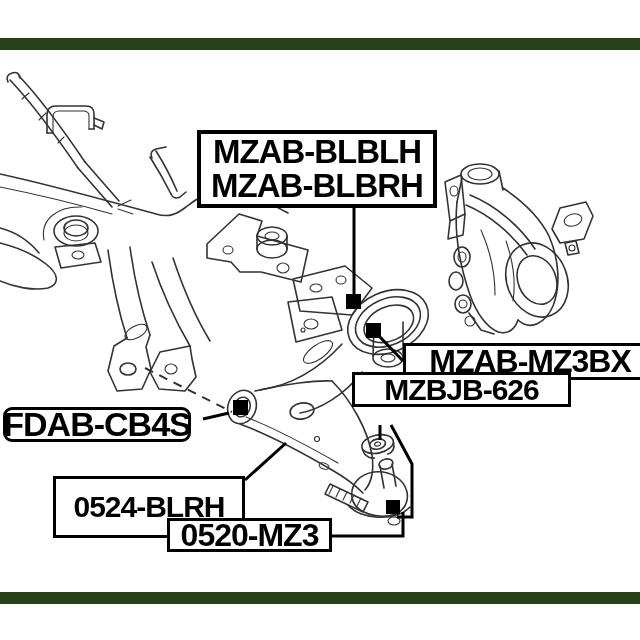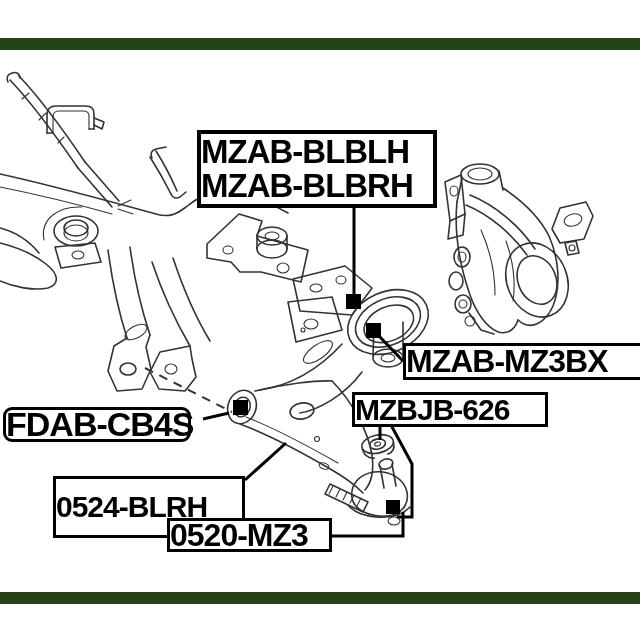--- a/index.html
+++ b/index.html
@@ -10,24 +10,24 @@
   .bar.top{top:38px;}
   .bar.bottom{top:592px;}
   svg{position:absolute;left:0;top:0;}
   .art{fill:none;stroke:var(--line_art,#333);stroke-width:1.6;stroke-linecap:round;stroke-linejoin:round;}
   .art.thin{stroke-width:1.1;}
   .lead{fill:none;stroke:var(--ink,#000);stroke-width:3;}
   .dash{fill:none;stroke:var(--line_art,#333);stroke-width:2;stroke-dasharray:9 7;}
   .mark{fill:var(--ink,#000);stroke:none;}
   .plabel{position:absolute;box-sizing:border-box;background:#fff;border:3px solid var(--ink,#000);
           color:var(--ink,#000);font-weight:bold;display:flex;flex-direction:column;
-          justify-content:center;letter-spacing:-1px;white-space:nowrap;}
+          align-items:center;justify-content:center;letter-spacing:-1px;white-space:nowrap;}
   .lbl-blb   {left:197px;top:130px;width:240px;height:78px;border-width:4px;font-size:33px;line-height:34px;}
   .lbl-mz3bx {left:403px;top:343px;width:254px;height:37px;font-size:32px;}
-  .lbl-mzbjb {left:352px;top:392px;width:196px;height:35px;font-size:30px;}
+  .lbl-mzbjb {left:352px;top:372px;width:219px;height:35px;font-size:30px;}
   .lbl-fdab  {left:3px;  top:407px;width:188px;height:35px;font-size:34px;border-radius:9px;}
   .lbl-0524  {left:53px; top:448px;width:192px;height:62px;font-size:30px;line-height:28px;margin-top:28px;}
   .lbl-0520  {left:167px;top:518px;width:165px;height:34px;font-size:32px;}
 </style>
 </head>
 <body>
 
 <div class="stage">
 
   <div class="bar top"></div>

